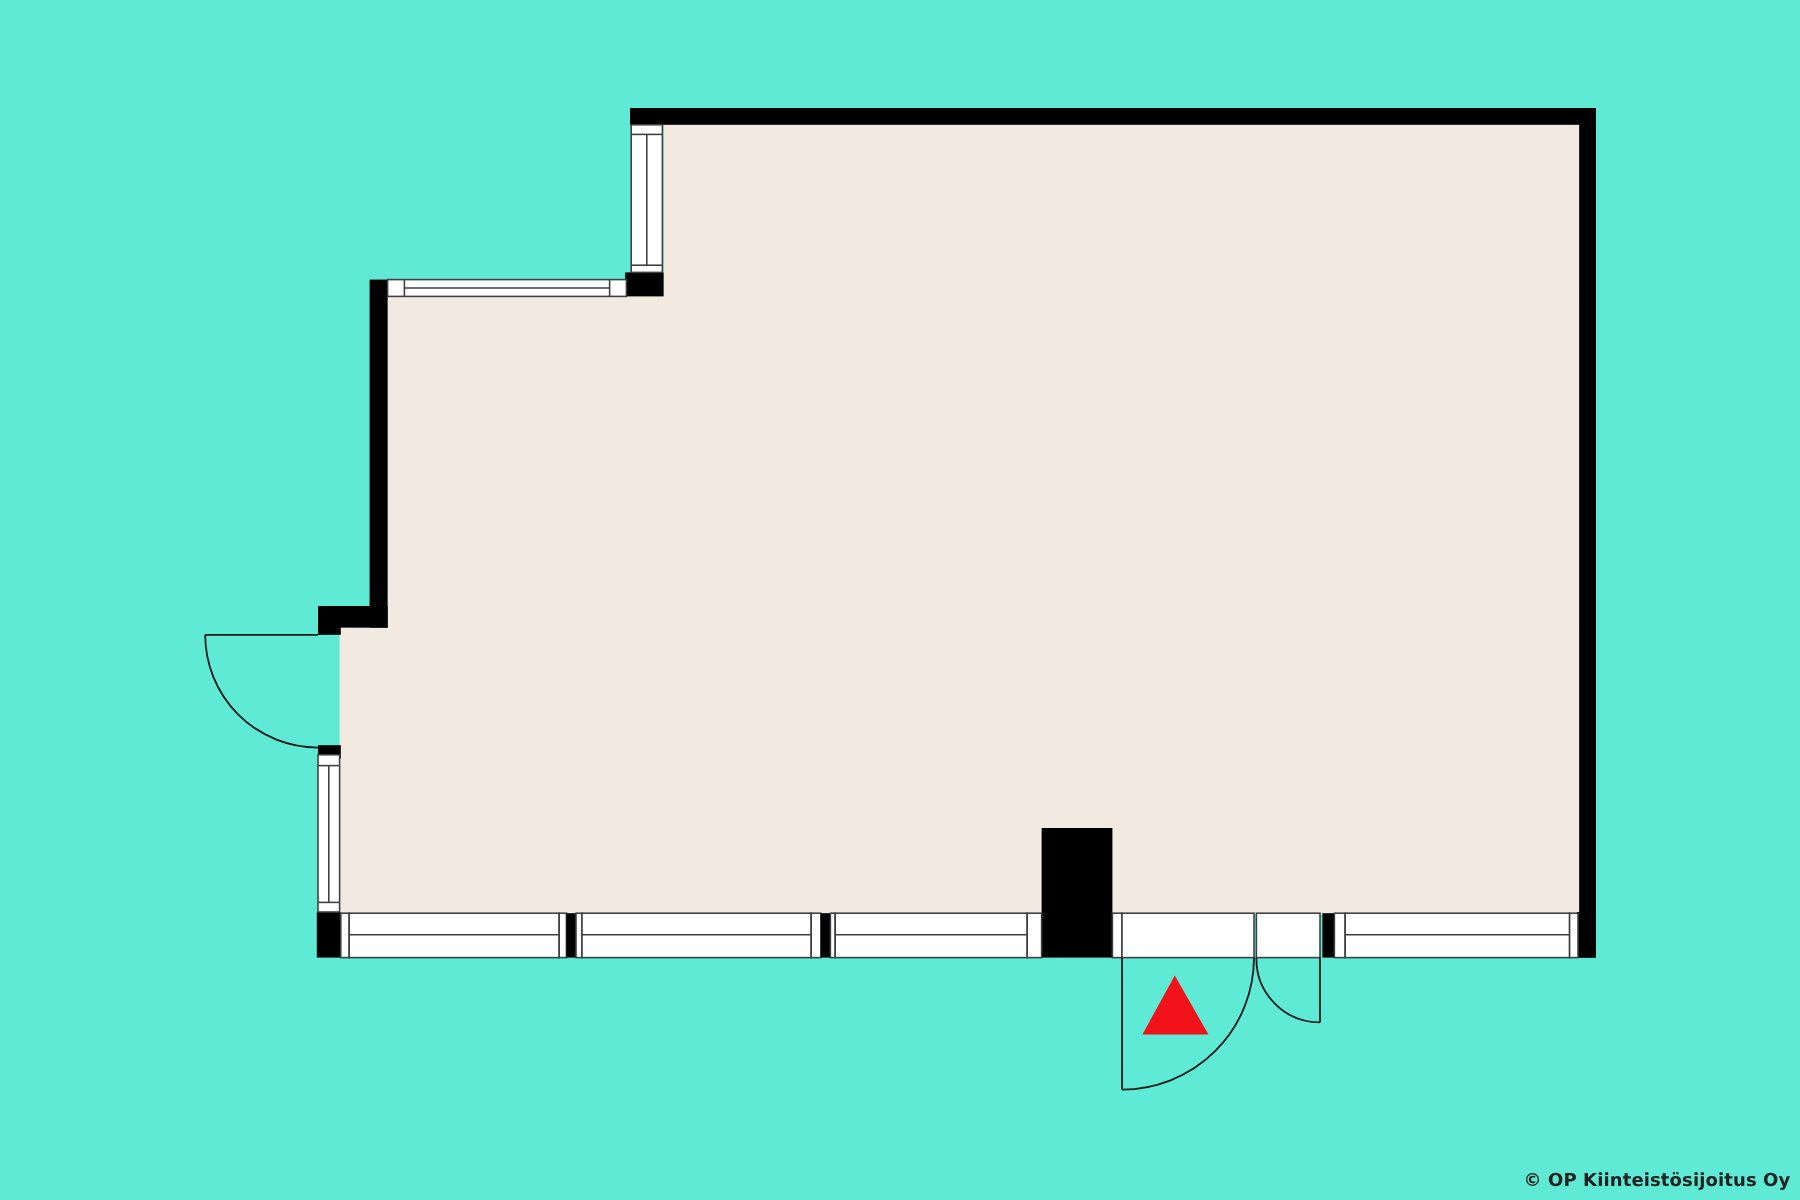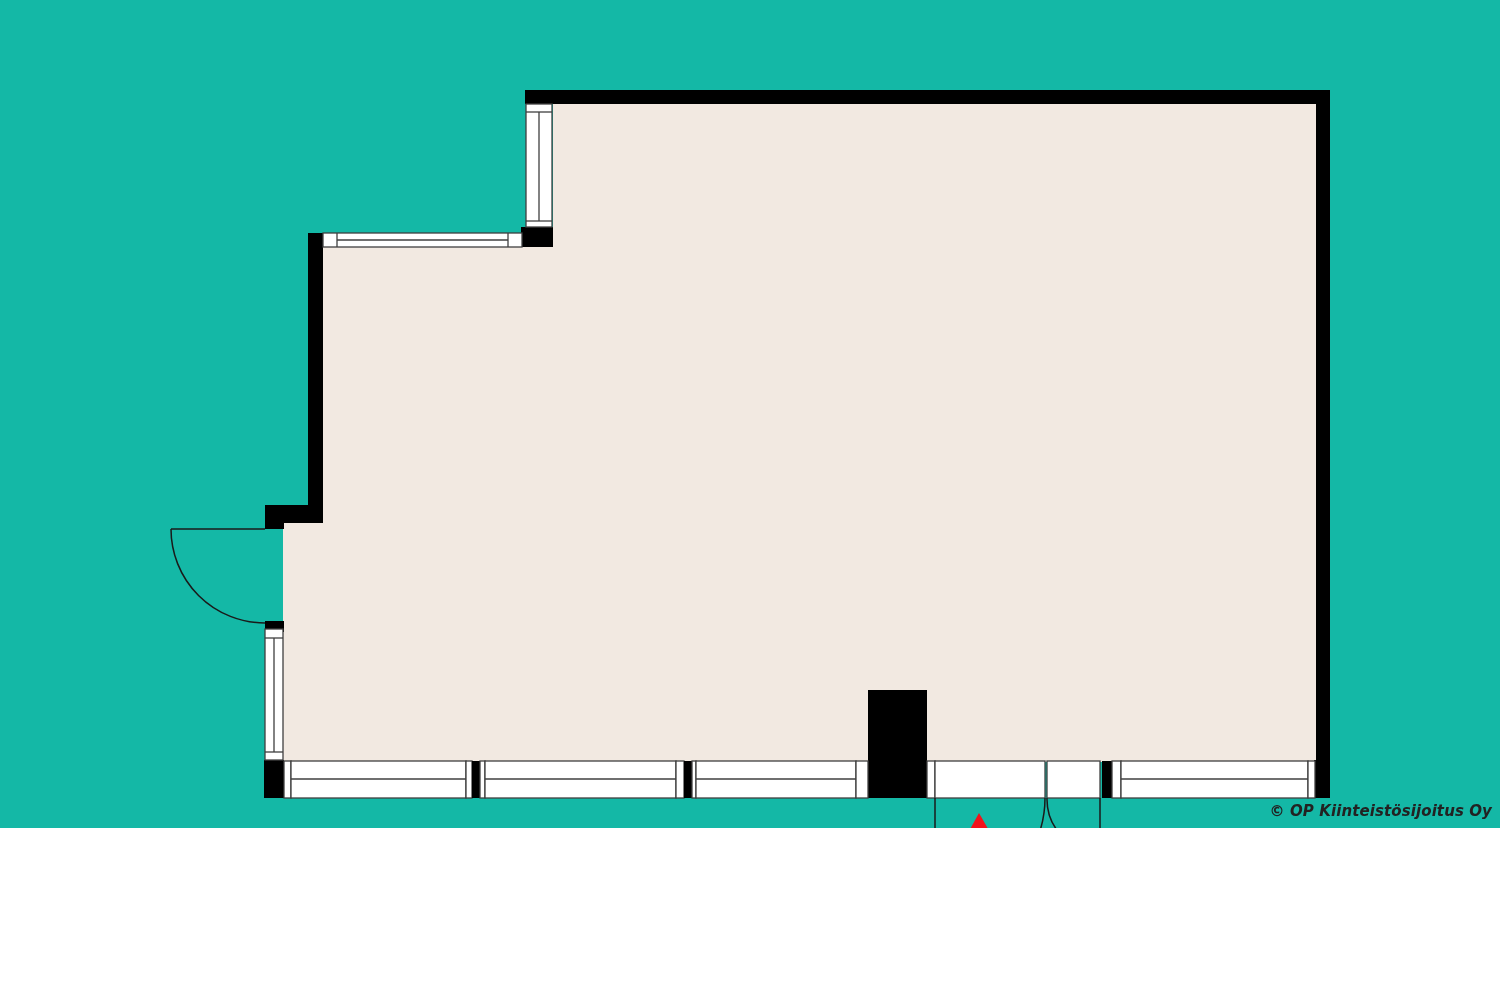--- a/index.html
+++ b/index.html
@@ -4,24 +4,23 @@
 <style>
   html, body {
     margin: 0;
     padding: 0;
     background: #ffffff;
     font-family: "DejaVu Sans", "Liberation Sans", sans-serif;
   }
   .canvas {
     position: relative;
     width: 1500px;
-    height: 828px;
-    background: #14b8a6;
+    height: 1000px;
+    background: #5eead4;
     overflow: hidden;
-    font-style: italic;
   }
   svg { display: block; position: absolute; left: 0; top: 0; }
   .copyright {
     position: absolute;
     right: 8px;
     bottom: 8px;
     font-size: 15px;
     font-weight: 600;
     color: #222222;
     letter-spacing: 0.1px;

